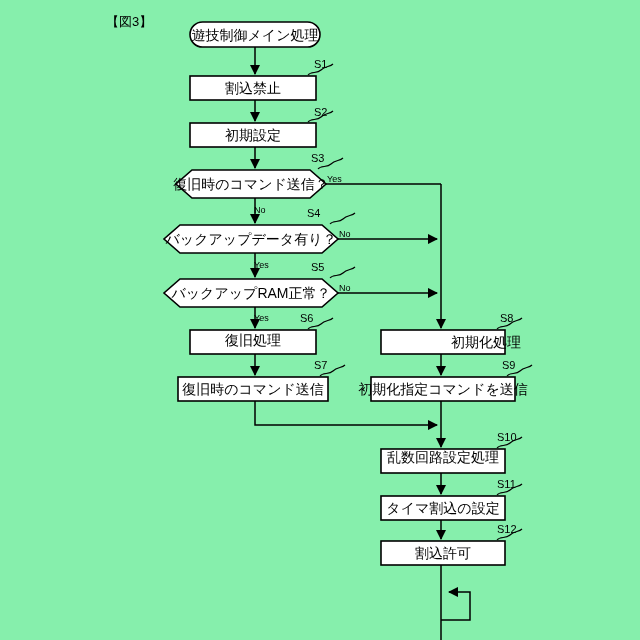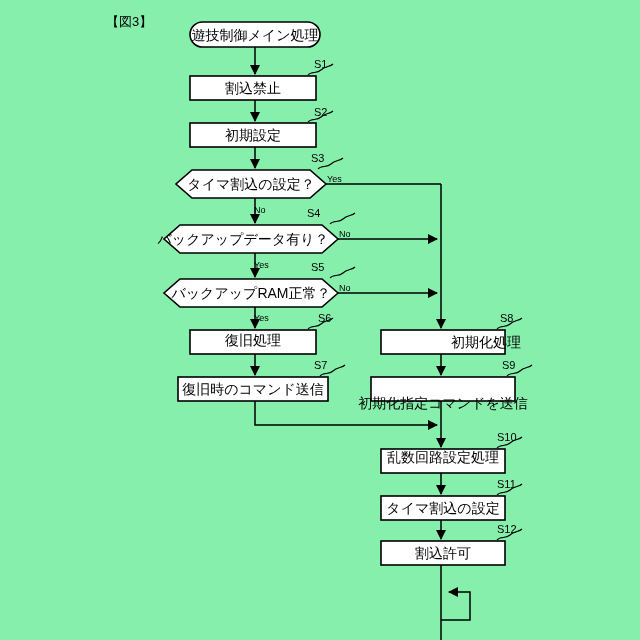--- a/index.html
+++ b/index.html
@@ -137,38 +137,38 @@
       <path d="M 441 565 L 441 640"></path>
 
       <path d="M 441 620 L 470 620 L 470 592 L 449 592" marker-end="url(#arrow)"></path>
     </g>
   </svg>
 
   <div id="labels-layer">
       <div class="node-label" style="left: 190px; top: 22px; width: 130px; height: 25px;">遊技制御メイン処理</div>
       <div class="node-label" style="left: 190px; top: 76px; width: 126px; height: 24px;">割込禁止</div>
       <div class="node-label" style="left: 190px; top: 123px; width: 126px; height: 24px;">初期設定</div>
-      <div class="node-label" style="left: 176px; top: 170px; width: 150px; height: 28px;">タイマ割込の設定？</div>
-      <div class="node-label" style="left: 156px; top: 225px; width: 174px; height: 28px;">バックアップデータ有り？</div>
+      <div class="node-label" style="left: 176px; top: 170px; width: 150px; height: 28px;">復旧時のコマンド送信？</div>
+      <div class="node-label" style="left: 164px; top: 225px; width: 174px; height: 28px;">バックアップデータ有り？</div>
       <div class="node-label" style="left: 164px; top: 279px; width: 174px; height: 28px;">バックアップRAM正常？</div>
       <div class="node-label" style="left: 190px; top: 330px; width: 126px; height: 20px;">復旧処理</div>
       <div class="node-label" style="left: 178px; top: 377px; width: 150px; height: 24px;">復旧時のコマンド送信</div>
       <div class="node-label" style="left: 381px; top: 330px; width: 124px; height: 24px; padding-left: 43px;">初期化処理</div>
-      <div class="node-label" style="left: 371px; top: 391px; width: 144px; height: 24px; border-radius: 8px;">初期化指定コマンドを送信</div>
+      <div class="node-label" style="left: 371px; top: 377px; width: 144px; height: 24px; border-radius: 8px;">初期化指定コマンドを送信</div>
       <div class="node-label" style="left: 381px; top: 449px; width: 124px; height: 16px;">乱数回路設定処理</div>
       <div class="node-label" style="left: 381px; top: 496px; width: 124px; height: 24px;">タイマ割込の設定</div>
       <div class="node-label" style="left: 381px; top: 541px; width: 124px; height: 24px;">割込許可</div>
     </div>
   <div id="steps-layer">
       <div class="step-label" style="left: 314px; top: 58px;">S1</div>
       <div class="step-label" style="left: 314px; top: 106px;">S2</div>
       <div class="step-label" style="left: 311px; top: 152px;">S3</div>
       <div class="step-label" style="left: 307px; top: 207px;">S4</div>
       <div class="step-label" style="left: 311px; top: 261px;">S5</div>
-      <div class="step-label" style="left: 318px; top: 312px;">S6</div>
+      <div class="step-label" style="left: 300px; top: 312px;">S6</div>
       <div class="step-label" style="left: 314px; top: 359px;">S7</div>
       <div class="step-label" style="left: 500px; top: 312px;">S8</div>
       <div class="step-label" style="left: 502px; top: 359px;">S9</div>
       <div class="step-label" style="left: 497px; top: 431px;">S10</div>
       <div class="step-label" style="left: 497px; top: 478px;">S11</div>
       <div class="step-label" style="left: 497px; top: 523px;">S12</div>
     </div>
   <div id="branches-layer">
       <div class="branch-label" style="left: 327px; top: 174px;">Yes</div>
       <div class="branch-label" style="left: 254px; top: 205px;">No</div>

